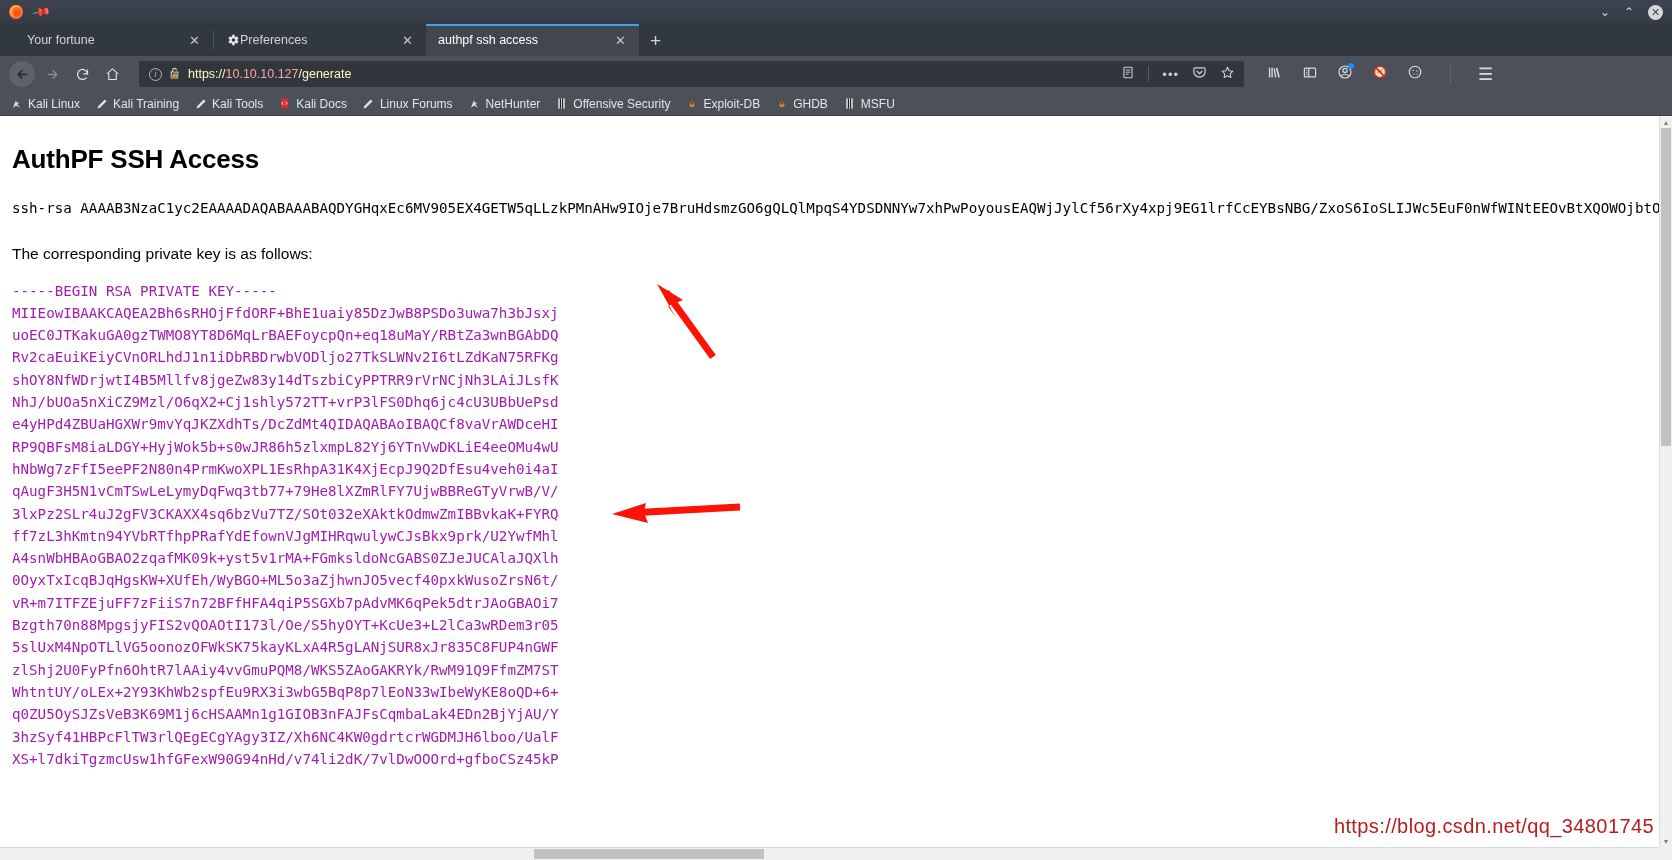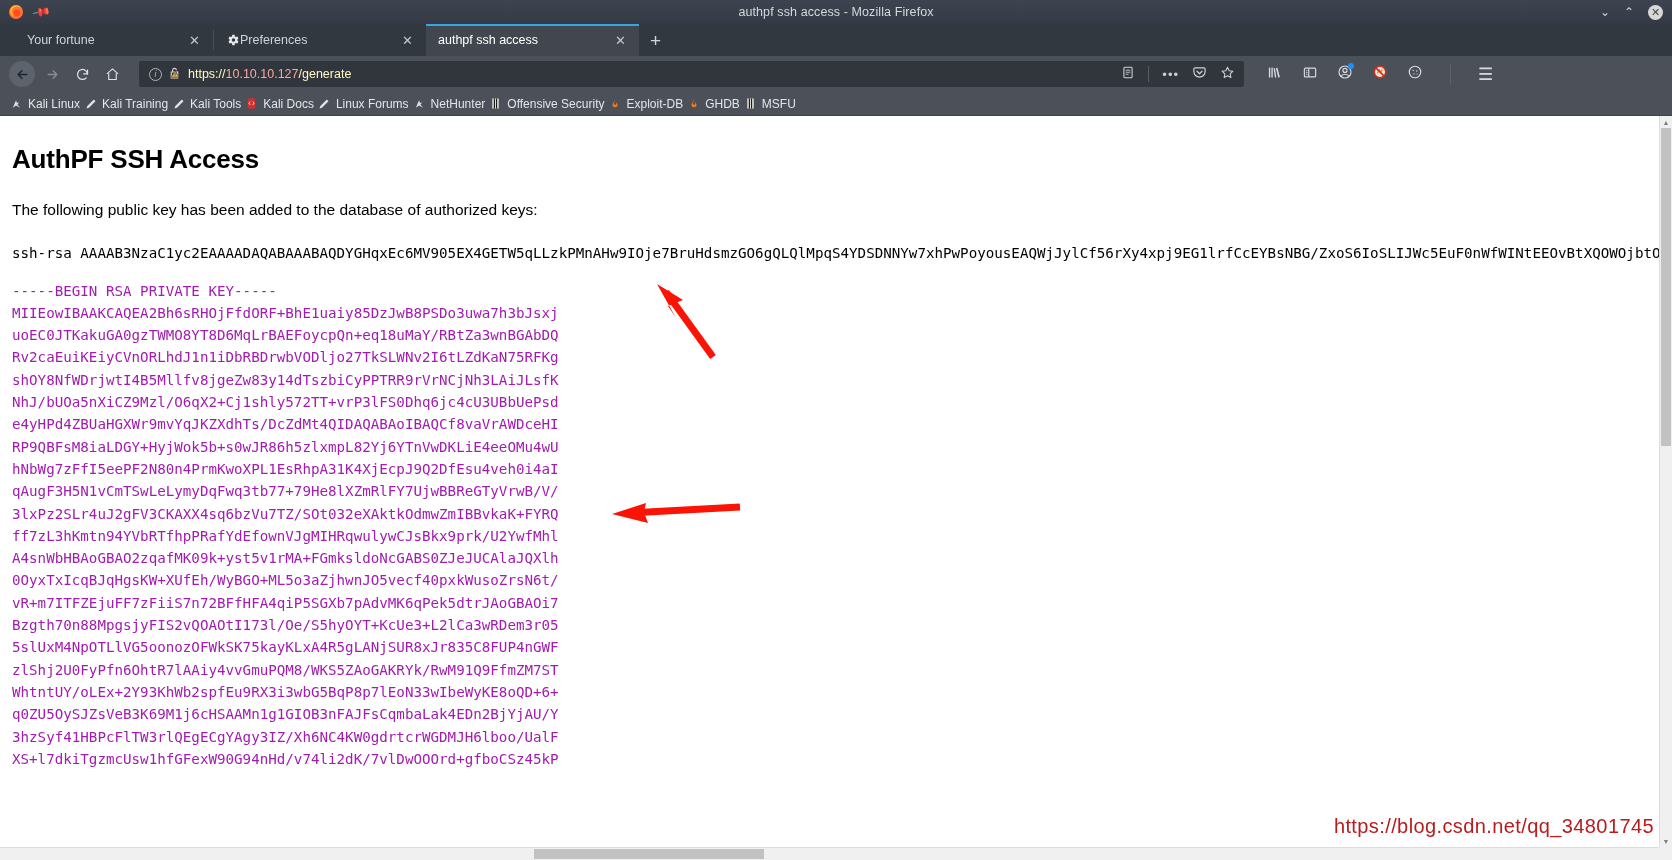--- a/index.html
+++ b/index.html
@@ -96,21 +96,21 @@
   .url-dim { color:#fef9c3; }
   .url-right { display:flex; align-items:center; gap:13px; padding-right:3px; color:#c8ccd2; }
   .nav-icons { display:flex; align-items:center; gap:19px; margin-left:6px; color:#d6d9de; }
   .nav-sep { width:1px; height:20px; background:#5f656f; margin:0 8px; }
 
   
   .bookmarks {
     height: 24px;
     background: #4b5059;
     display:flex; align-items:center;
-    padding: 0 10px; gap: 4px;
+    padding: 0 10px; gap: 15px;
     font-size: 12px; color:#e3e5e8;
     border-bottom: 1px solid #3c4149;
   }
   .bm { display:flex; align-items:center; gap:5px; white-space:nowrap; }
   .bm-ico { width:13px;height:13px;display:flex;align-items:center;justify-content:center;flex:0 0 13px; }
 
   
   .viewport {
     position:absolute; left:0; right:0; top:116px; bottom:0;
     background:#ffffff; overflow:hidden;
@@ -178,21 +178,20 @@
   <div class="tb-left">
     <span class="ff-logo">
       <svg width="16" height="16" viewBox="0 0 16 16">
         <circle cx="8" cy="8" r="7" fill="#ff7139"></circle>
         <path d="M8 1.2c3 0 5.6 2.1 6.4 4.6C13.3 3.6 10.9 2.4 8.4 2.8 5.5 3.2 3.6 5.6 3.9 8.6c.2 1.9 1.3 3.3 2.6 4C4 12.1 2.2 10 2.2 7.4c0-3.4 2.6-6.2 5.8-6.2z" fill="#ffb822"></path>
         <circle cx="9" cy="9" r="3.4" fill="#ff4f19"></circle>
       </svg>
     </span>
     <span class="pin-icon">📌</span>
   </div>
-  <div class="tb-title">authpf ssh access - Mozilla Firefox</div>
   <div class="tb-right">
     <span class="tb-btn">⌄</span>
     <span class="tb-btn">⌃</span>
     <span class="tb-close">✕</span>
   </div>
 </div>
 
 <div class="tabstrip">
 
   <div class="tab">
@@ -421,24 +420,24 @@
     </span>
     <span>MSFU</span>
   </div>
 </div>
 
 <div class="viewport">
 
   <div class="page">
     <h1 class="page-title">AuthPF SSH Access</h1>
 
-    <p class="para">The following public key has been added to the database of authorized keys:</p>
 
     <pre class="pubkey">ssh-rsa AAAAB3NzaC1yc2EAAAADAQABAAABAQDYGHqxEc6MV905EX4GETW5qLLzkPMnAHw9IOje7BruHdsmzGO6gQLQlMpqS4YDSDNNYw7xhPwPoyousEAQWjJylCf56rXy4xpj9EG1lrfCcEYBsNBG/ZxoS6IoSLIJWc5EuF0nWfWINtEEOvBtXQOWOjbtORItY2/YjqOtlOp</pre>
 
+    <p class="para">The corresponding private key is as follows:</p>
 
     <pre class="keyblock">-----BEGIN RSA PRIVATE KEY-----
 MIIEowIBAAKCAQEA2Bh6sRHOjFfdORF+BhE1uaiy85DzJwB8PSDo3uwa7h3bJsxj
 uoEC0JTKakuGA0gzTWMO8YT8D6MqLrBAEFoycpQn+eq18uMaY/RBtZa3wnBGAbDQ
 Rv2caEuiKEiyCVnORLhdJ1n1iDbRBDrwbVODljo27TkSLWNv2I6tLZdKaN75RFKg
 shOY8NfWDrjwtI4B5Mllfv8jgeZw83y14dTszbiCyPPTRR9rVrNCjNh3LAiJLsfK
 NhJ/bUOa5nXiCZ9Mzl/O6qX2+Cj1shly572TT+vrP3lFS0Dhq6jc4cU3UBbUePsd
 e4yHPd4ZBUaHGXWr9mvYqJKZXdhTs/DcZdMt4QIDAQABAoIBAQCf8vaVrAWDceHI
 RP9QBFsM8iaLDGY+HyjWok5b+s0wJR86h5zlxmpL82Yj6YTnVwDKLiE4eeOMu4wU
 hNbWg7zFfI5eePF2N80n4PrmKwoXPL1EsRhpA31K4XjEcpJ9Q2DfEsu4veh0i4aI

